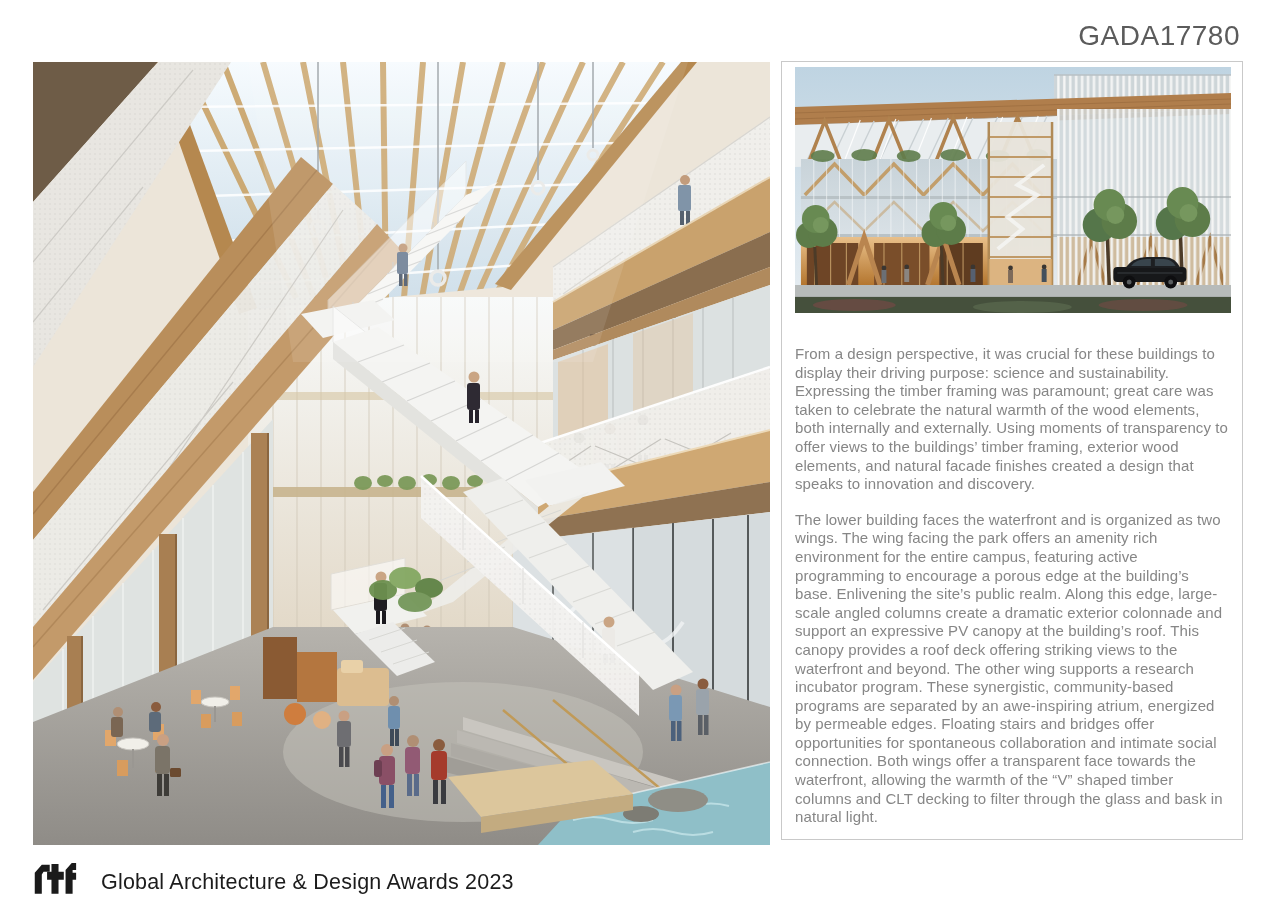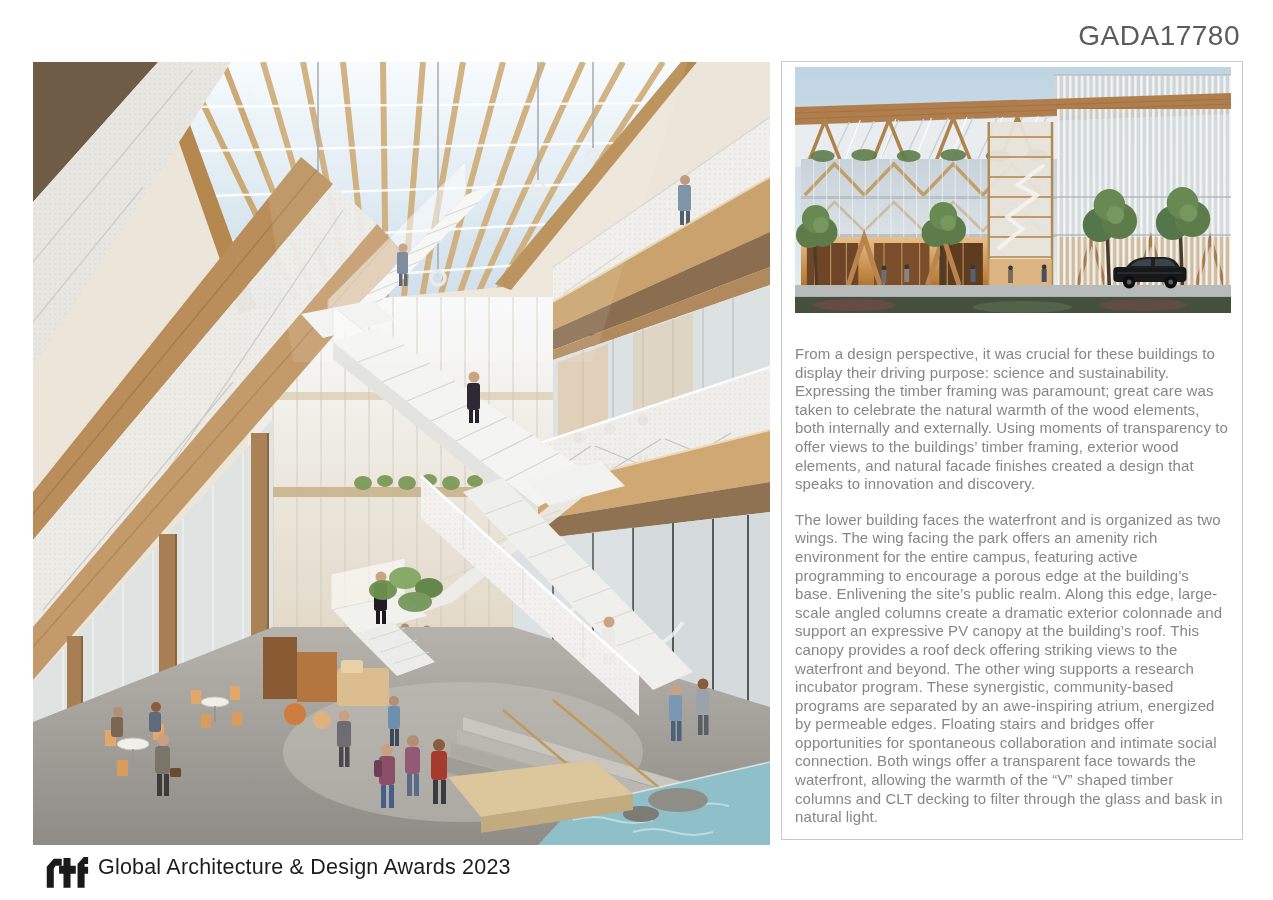--- a/index.html
+++ b/index.html
@@ -21,21 +21,21 @@
   }
   .panel .ext-render{
     position:absolute;left:13px;top:5px;width:436px;height:246px;margin:0;
     overflow:hidden;background:#c2d6e2;
   }
   .panel .copy{
     position:absolute;left:13px;top:283px;width:433px;
     color:#868686;font-size:15px;line-height:18.6px;letter-spacing:.1px;
   }
   .panel .copy p{margin:0 0 17px 0;}
-  footer{position:absolute;left:45px;top:855px;height:40px;display:flex;align-items:flex-start;}
+  footer{position:absolute;left:33px;top:855px;height:40px;display:flex;align-items:flex-end;gap:15px;}
   .logo-glyph{display:inline-block;width:44px;height:34px;margin-right:9px;}
   .award{font-size:21.5px;color:#1c1c1c;letter-spacing:.2px;}
   .sr{position:absolute;width:1px;height:1px;overflow:hidden;clip-path:inset(50%);white-space:nowrap;}
   svg{display:block;}
 </style>
 </head>
 <body>
 
 <div>
 

